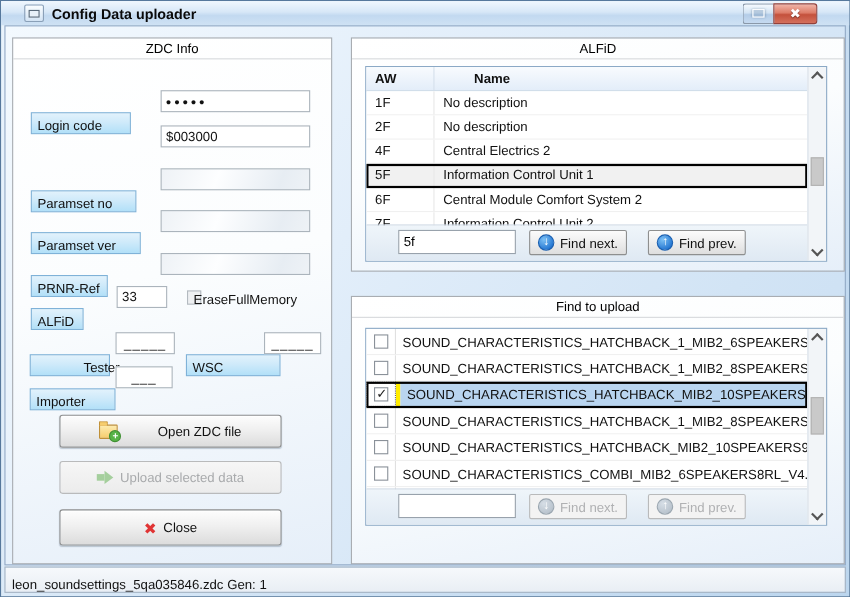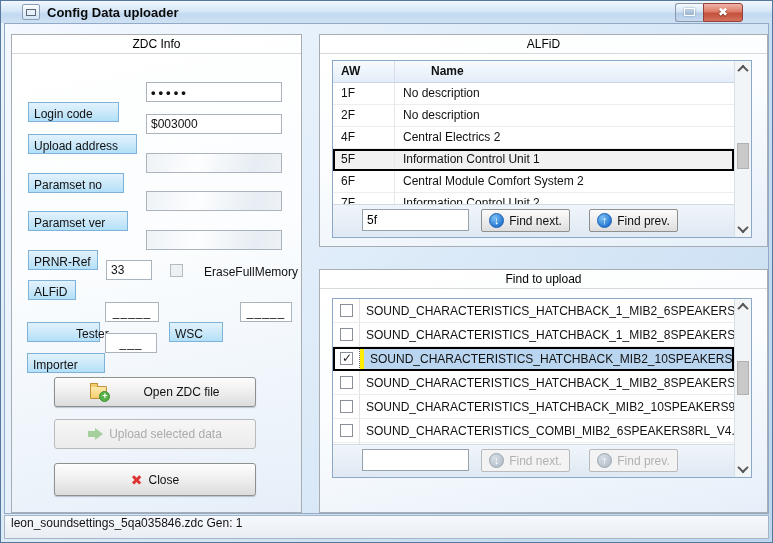--- a/index.html
+++ b/index.html
@@ -110,21 +110,21 @@
   .vscroll{position:absolute;top:0;right:0;bottom:0;width:17px;background:#f2f5f8;border-left:1px solid #d8e0e8;box-sizing:border-box;}
   .sarrow{position:absolute;left:0;right:0;height:16px;display:flex;align-items:center;justify-content:center;}
   .sarrow.up{top:0;} .sarrow.down{bottom:0;}
   .chev{display:block;width:6px;height:6px;border-left:2px solid #555;border-top:2px solid #555;}
   .chev.up{transform:rotate(45deg) translate(1px,1px);}
   .chev.down{transform:rotate(225deg) translate(1px,1px);}
   .sthumb{position:absolute;left:2px;right:2px;background:#c9c9c9;border:1px solid #b2b2b2;box-sizing:border-box;}
   
   .statusbar{position:absolute;left:0;right:0;bottom:0;height:24px;box-sizing:border-box;
     border:1px solid #a6b4c4;background:linear-gradient(#f6f9fc,#e9eef4);
-    display:flex;align-items:flex-start;padding-left:6px;}
+    display:flex;align-items:flex-end;padding-left:6px;}
   .abs{position:absolute;}
   .txt{white-space:nowrap;}
 </style>
 </head>
 <body>
 
 <div class="window">
 
   <div class="titlebar">
     <span class="app-icon">
@@ -145,23 +145,20 @@
     <div class="client">
 
       <div class="group" style="left:6px;top:10px;width:289px;height:477px;">
         <div class="gtitle">ZDC Info</div>
 
         <div class="lbl abs" style="left:16px;top:47px;width:91px;">
             <span>Login code</span>
           </div>
         <input class="fld pw abs" style="left: 134px; top: 47px; width: 136px;" value="•••••">
 
-        <div class="lbl abs" style="left:16px;top:79px;width:109px;">
-            <span>Upload address</span>
-          </div>
         <input class="fld abs" style="left: 134px; top: 79px; width: 136px;" value="$003000">
 
         <div class="lbl abs" style="left:16px;top:118px;width:96px;">
             <span>Paramset no</span>
           </div>
         <div class="fld dis abs" style="left:134px;top:118px;width:136px;"></div>
 
         <div class="lbl abs" style="left:16px;top:156px;width:100px;">
             <span>Paramset ver</span>
           </div>
@@ -170,27 +167,27 @@
         <div class="lbl abs" style="left:16px;top:195px;width:70px;">
             <span>PRNR-Ref</span>
           </div>
         <div class="fld dis abs" style="left:134px;top:195px;width:136px;"></div>
 
         <div class="lbl abs" style="left:16px;top:225px;width:48px;">
             <span>ALFiD</span>
           </div>
         <input class="fld abs" style="left: 94px; top: 225px; width: 46px;" value="33">
         <span class="cb dis abs" style="left:158px;top:229px;"></span>
-        <span class="abs txt" style="left:192px;top:230px;">EraseFullMemory</span>
+        <span class="abs txt" style="left:164px;top:230px;">EraseFullMemory</span>
 
         <div class="lbl abs" style="left:15px;top:267px;width:73px;padding-left:48px;">
             <span>Tester</span>
           </div>
         <input class="fld mask abs" style="left: 93px; top: 267px; width: 54px;" value="_____">
-        <div class="lbl abs" style="left:157px;top:267px;width:54px;">
+        <div class="lbl abs" style="left:157px;top:267px;width:86px;">
             <span>WSC</span>
           </div>
         <input class="fld mask abs" style="left: 228px; top: 267px; width: 52px;" value="_____">
 
         <div class="lbl abs" style="left:15px;top:298px;width:78px;">
             <span>Importer</span>
           </div>
         <input class="fld mask abs" style="left: 93px; top: 298px; width: 52px;" value="___">
 
         <div class="bigbtn" style="top:342px;height:30px;gap:36px;">

